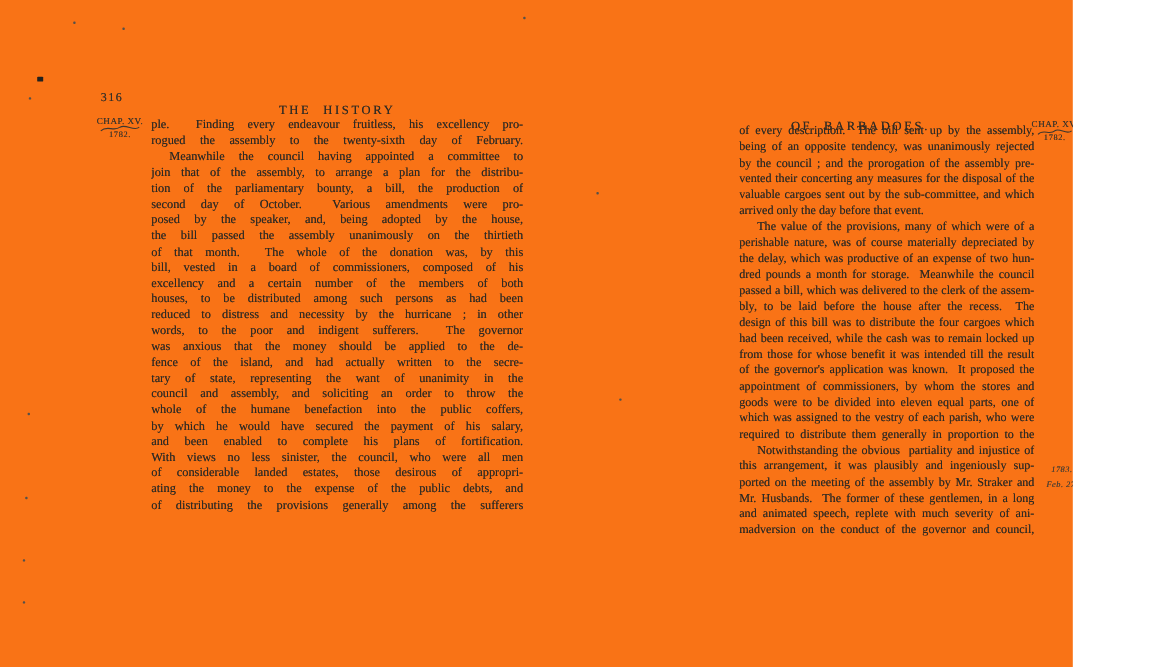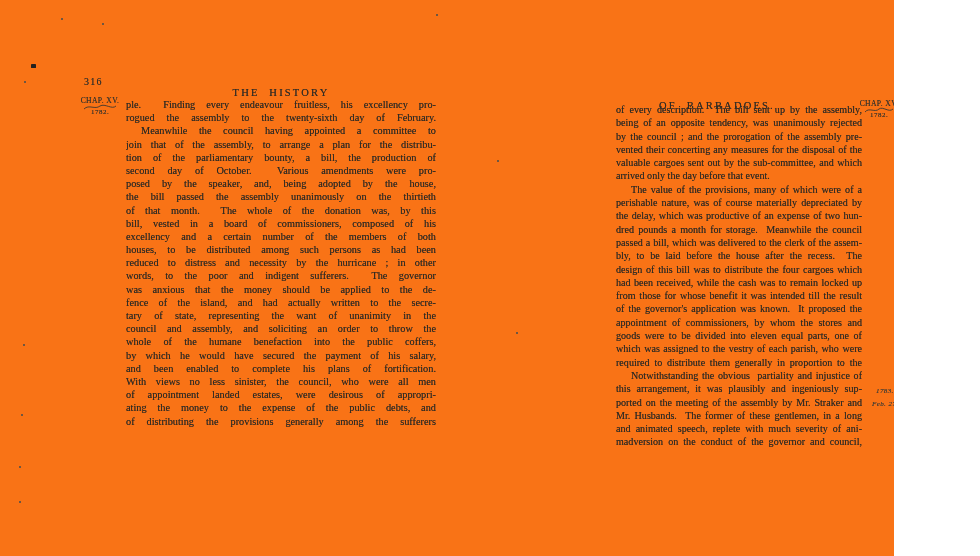--- a/index.html
+++ b/index.html
@@ -72,21 +72,21 @@
         <div class="tline">reduced to distress and necessity by the hurricane ; in other</div>
         <div class="tline">words, to the poor and indigent sufferers.  The governor</div>
         <div class="tline">was anxious that the money should be applied to the de-</div>
         <div class="tline">fence of the island, and had actually written to the secre-</div>
         <div class="tline">tary of state, representing the want of unanimity in the</div>
         <div class="tline">council and assembly, and soliciting an order to throw the</div>
         <div class="tline">whole of the humane benefaction into the public coffers,</div>
         <div class="tline">by which he would have secured the payment of his salary,</div>
         <div class="tline">and been enabled to complete his plans of fortification.</div>
         <div class="tline">With views no less sinister, the council, who were all men</div>
-        <div class="tline">of appointment landed estates, were desirous of appropri-</div>
+        <div class="tline">of considerable landed estates, those desirous of appropri-</div>
         <div class="tline">ating the money to the expense of the public debts, and</div>
         <div class="tline">of distributing the provisions generally among the sufferers</div>
       </div>
   </section>
 
   <section class="page">
     <div class="runhead" style="left:572px; top:80px; width:290px;margin-top:20px;">OF BARBADOES.</div>
     <div class="pagenum" style="left:904px; top:80px;font-family:Liberation Serif, serif;">317</div>
 
     <div class="chapnote" style="left:856px; top:99px; width:46px;">

